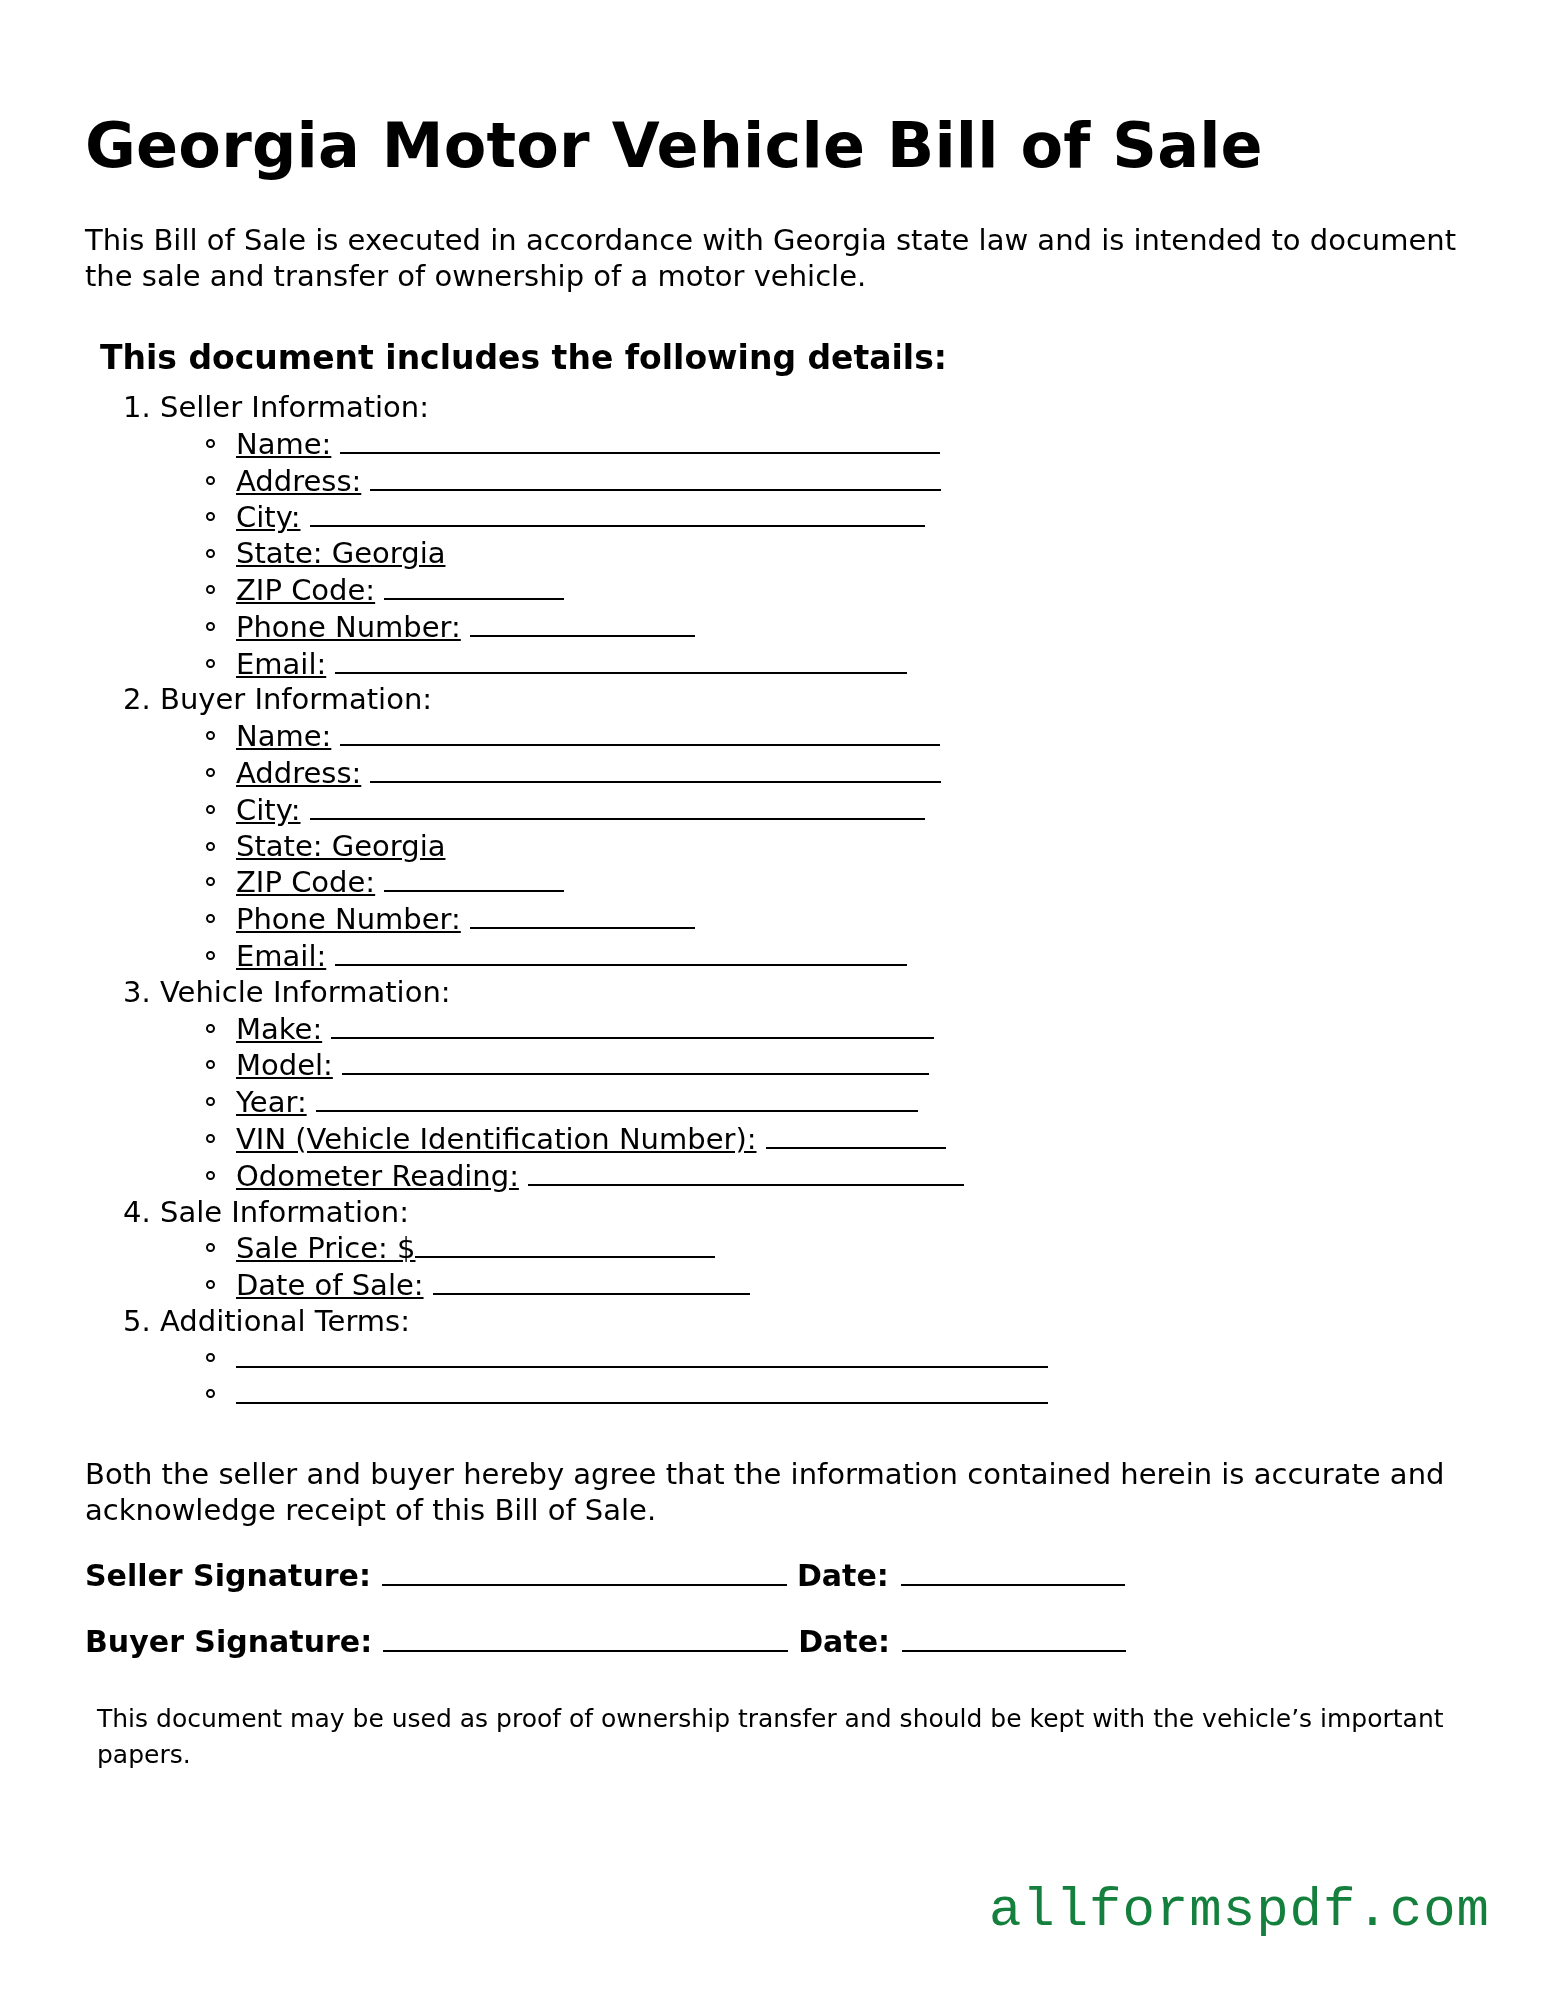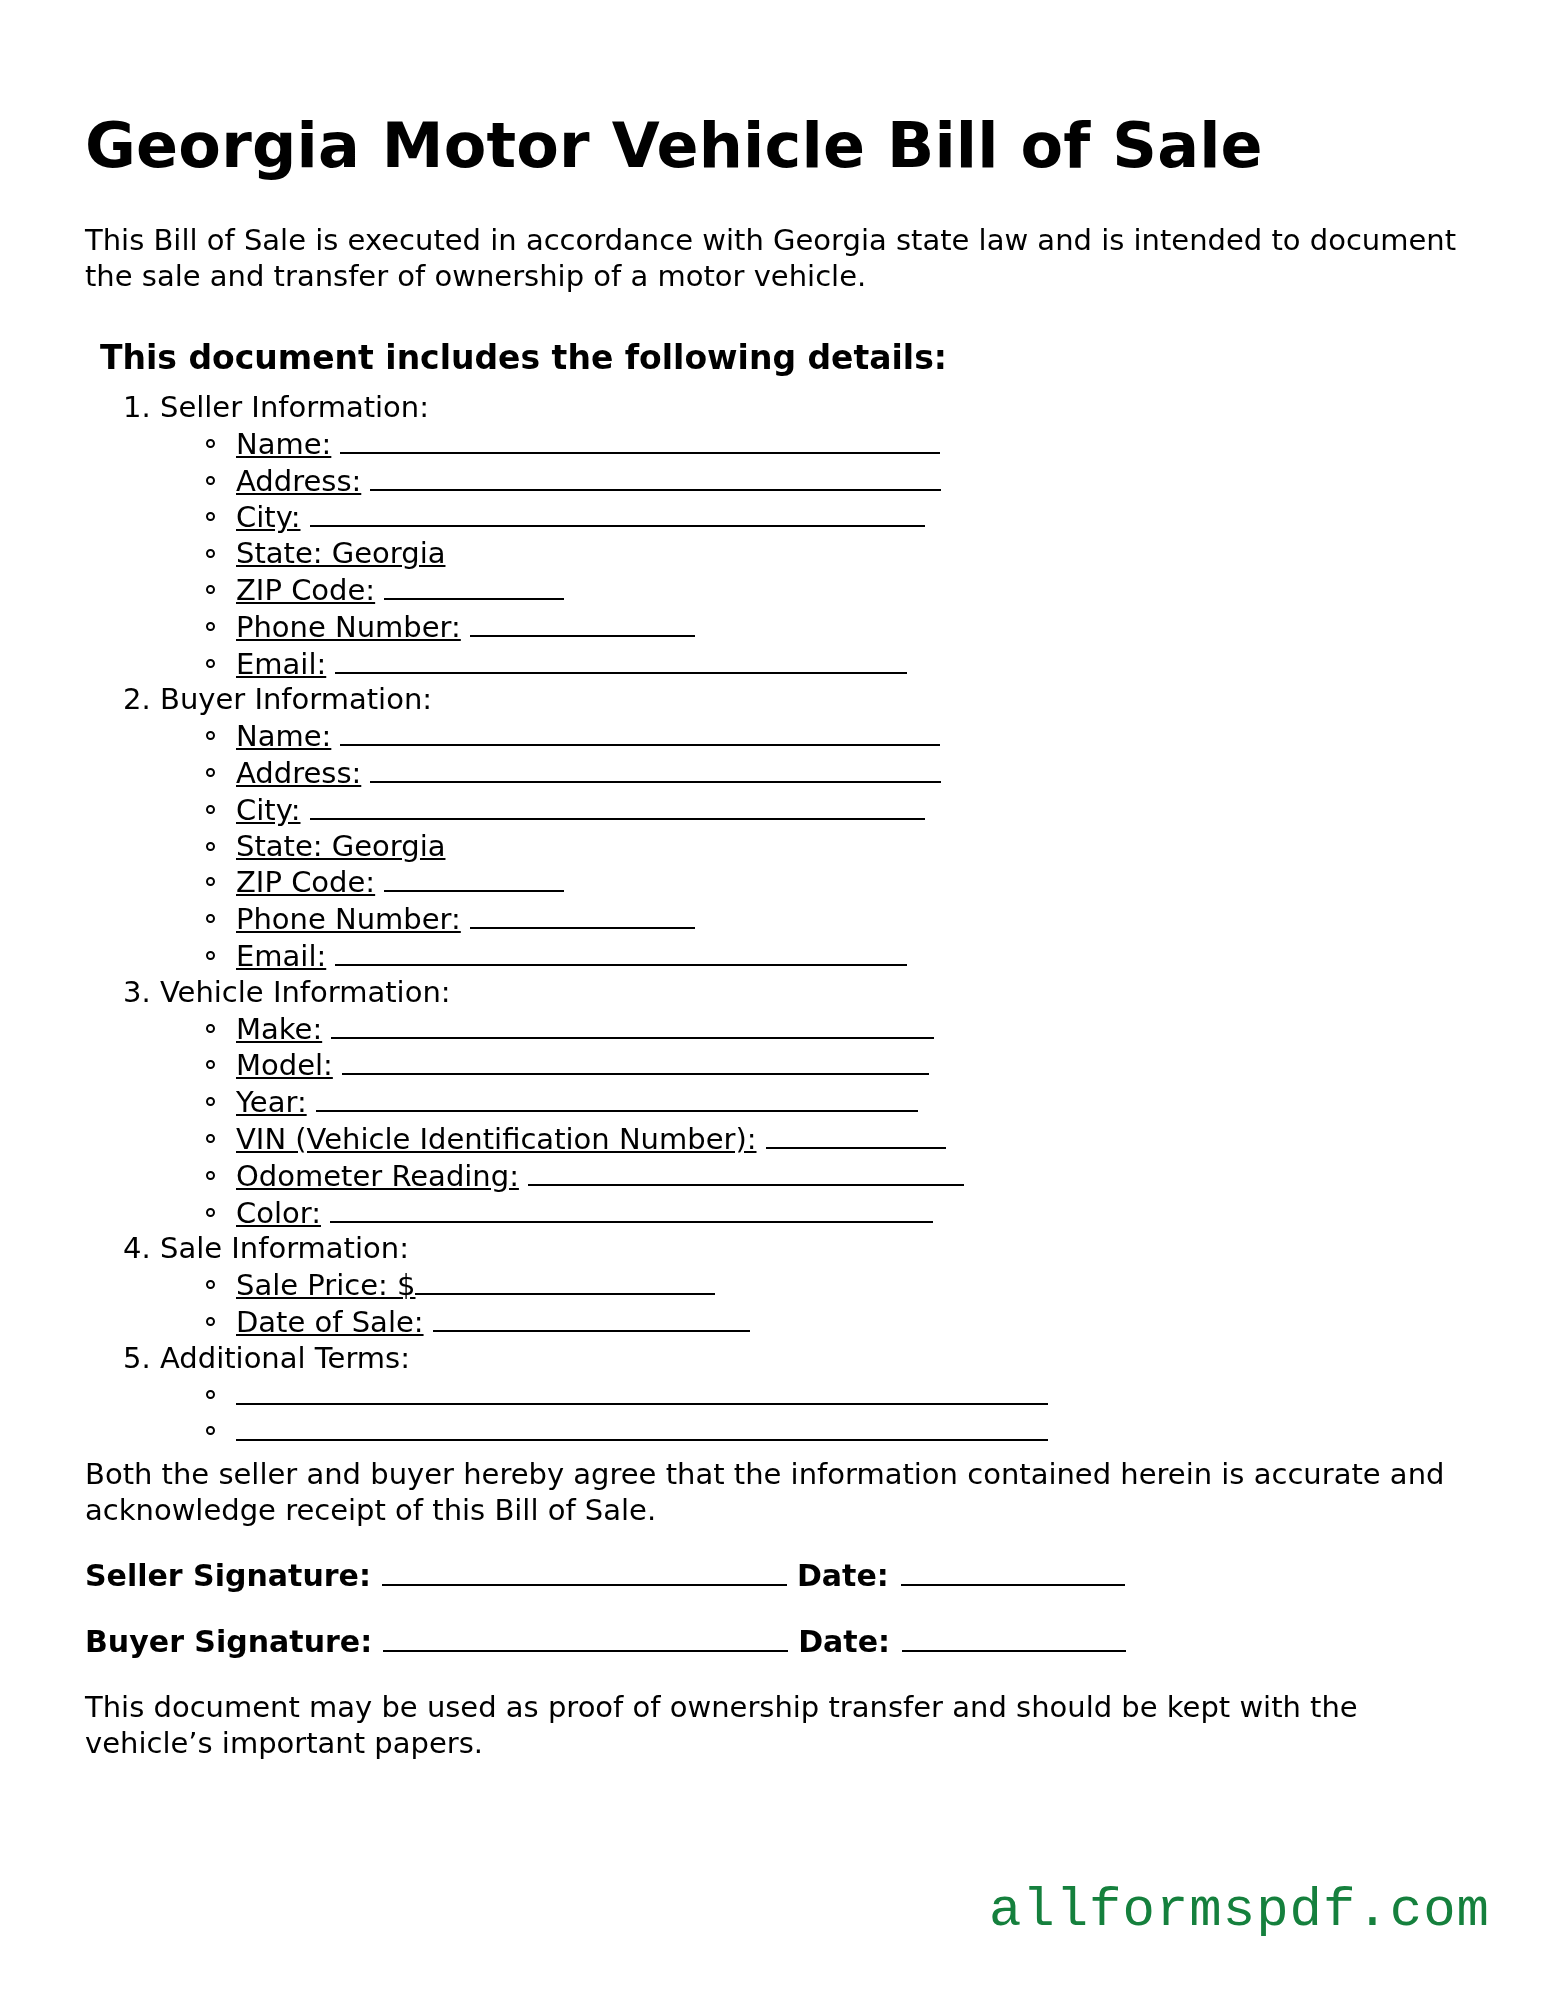--- a/index.html
+++ b/index.html
@@ -56,21 +56,21 @@
   .sig {
     position: absolute; left: 0; font-size: 30px; font-weight: bold; line-height: 36px;
     white-space: nowrap; margin: 0;
   }
   .sig.seller { top: 1558px; }
   .sig.buyer { top: 1624px; }
   .sig .blank.sigline { width: 405px; margin-left: 11px; margin-right: 10px; }
   .sig .blank.dateline { width: 224px; margin-left: 12px; }
   .closing {
     position: absolute; top: 1689px; left: 0; width: 1400px;
-    font-size: 29px; line-height: 36px; margin: 0;
+    font-size: 25px; line-height: 36px; margin: 12px;
   }
   .watermark {
     position: absolute; right: 58px; top: 1880px;
     font-family: "Liberation Mono", "DejaVu Sans Mono", monospace;
     font-size: 54px; color: #15803d; letter-spacing: 1px;
   }
 </style>
 </head>
 <body>
 
@@ -111,21 +111,20 @@
 
     <li>
       <span class="num">3.</span>
       <span class="sec-title">Vehicle Information:</span>
       <ul class="fields">
         <li><span class="bullet"></span><span>Make:</span><span class="blank w603"></span></li>
         <li><span class="bullet"></span><span>Model:</span><span class="blank w587"></span></li>
         <li><span class="bullet"></span><span>Year:</span><span class="blank w602"></span></li>
         <li><span class="bullet"></span><span>VIN (Vehicle Identification Number):</span><span class="blank w180"></span></li>
         <li><span class="bullet"></span><span>Odometer Reading:</span><span class="blank w436"></span></li>
-        <li><span class="bullet"></span><span>Color:</span><span class="blank w603"></span></li>
       </ul>
     </li>
 
     <li>
       <span class="num">4.</span>
       <span class="sec-title">Sale Information:</span>
       <ul class="fields">
         <li><span class="bullet"></span><span>Sale Price: $</span><span class="blank nogap w300"></span></li>
         <li><span class="bullet"></span><span>Date of Sale:</span><span class="blank w317"></span></li>
       </ul>

